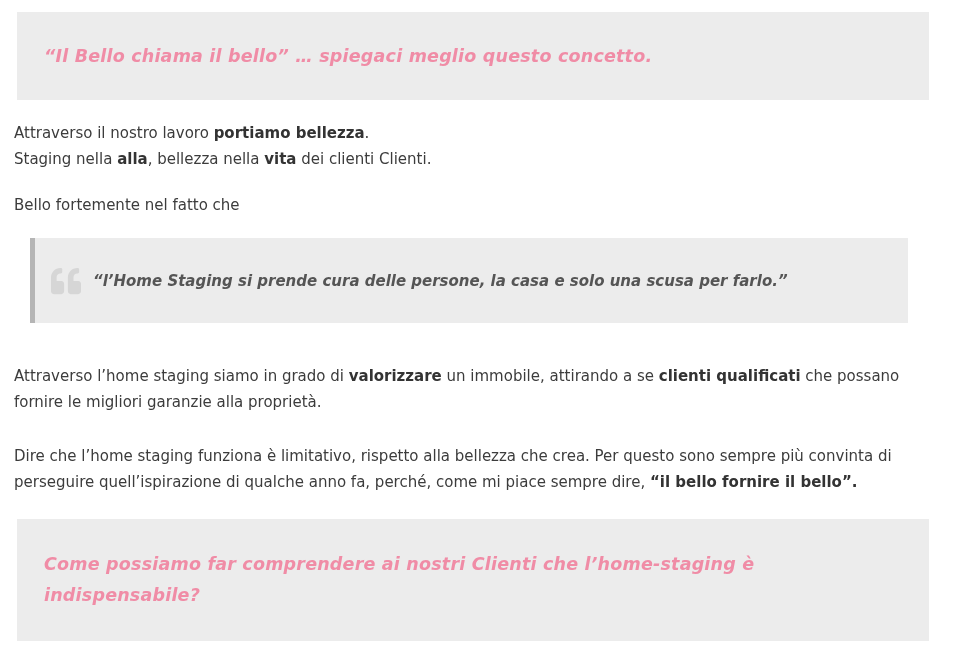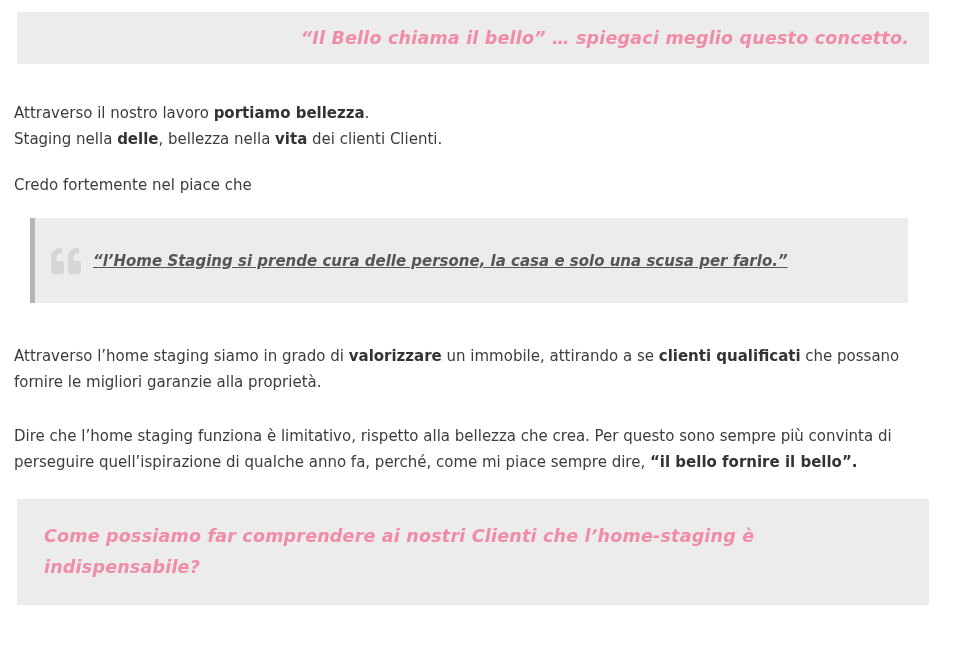--- a/index.html
+++ b/index.html
@@ -15,38 +15,38 @@
   .question-box{
     background:#ececec;
     margin:12px 27px 0 17px;
     display:flex;
     flex-direction:column;
     justify-content:center;
     padding-left:27px;
     padding-right:20px;
     box-sizing:border-box;
   }
-  .question-box.top{height:52px;text-align:right;}
-  .question-box.bottom{height:106px;margin-top:24px;}
+  .question-box.top{height:88px;}
+  .question-box.bottom{height:122px;margin-top:24px;}
   .question-text{
     color:#f08ca6;
     font-weight:bold;
     font-style:italic;
     font-size:17.5px;
     line-height:31px;
     letter-spacing:.2px;
   }
 
   .body-text{
     font-size:15px;
     line-height:26px;
     margin:0 28px 0 14px;
     color:#3c3c3c;
   }
-  .p1{margin-top:36px;}
+  .p1{margin-top:20px;}
   .p2{margin-top:20px;}
   .p3{margin-top:40px;}
   .p4{margin-top:28px;}
   .body-text strong{font-weight:bold;color:#333333;}
 
   .pull-quote{
     background:#ececec;
     border-left:5px solid #b5b5b5;
     margin:20px 48px 0 30px;
     height:85px;
@@ -63,35 +63,34 @@
     margin-right:12px;
     display:inline-block;
   }
   .quote-icon svg{width:30px;height:30px;fill:#d6d6d6;}
   .quote-text{
     font-weight:bold;
     font-style:italic;
     font-size:15px;
     color:#555555;
     line-height:22px;
-    text-decoration:underline;
   }
 </style>
 </head>
 <body>
 
 <div class="page">
 
   <div class="question-box top">
     <span class="question-text">“Il Bello chiama il bello” … spiegaci meglio questo concetto.</span>
   </div>
 
-  <p class="body-text p1"><span>Attraverso il nostro lavoro </span><strong>portiamo bellezza</strong><span>.</span><br><span>Staging nella </span><strong>delle</strong><span>, bellezza nella </span><strong>vita</strong><span> dei clienti Clienti.</span></p>
+  <p class="body-text p1"><span>Attraverso il nostro lavoro </span><strong>portiamo bellezza</strong><span>.</span><br><span>Staging nella </span><strong>alla</strong><span>, bellezza nella </span><strong>vita</strong><span> dei clienti Clienti.</span></p>
 
-  <p class="body-text p2"><span>Credo fortemente nel piace che</span></p>
+  <p class="body-text p2"><span>Bello fortemente nel fatto che</span></p>
 
   <blockquote class="pull-quote">
     <span class="quote-icon">
       <svg viewBox="0 0 512 512" xmlns="http://www.w3.org/2000/svg" aria-hidden="true">
         <path d="M464 256h-80v-64c0-35.3 28.7-64 64-64h8c13.3 0 24-10.7 24-24V56c0-13.3-10.7-24-24-24h-8c-88.4 0-160 71.6-160 160v240c0 26.5 21.5 48 48 48h128c26.5 0 48-21.5 48-48V304c0-26.5-21.5-48-48-48zm-288 0H96v-64c0-35.3 28.7-64 64-64h8c13.3 0 24-10.7 24-24V56c0-13.3-10.7-24-24-24h-8C71.6 32 0 103.6 0 192v240c0 26.5 21.5 48 48 48h128c26.5 0 48-21.5 48-48V304c0-26.5-21.5-48-48-48z"></path>
       </svg>
     </span>
     <span class="quote-text">“l’Home Staging si prende cura delle persone, la casa e solo una scusa per farlo.”</span>
   </blockquote>
 

